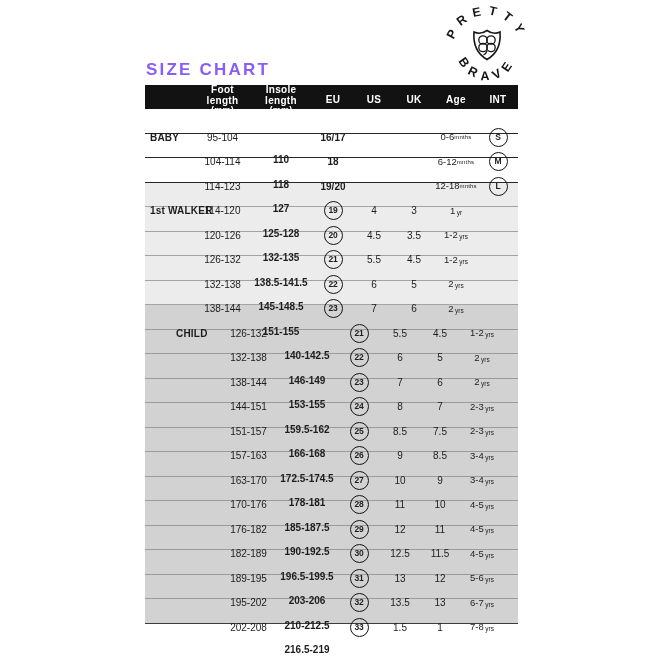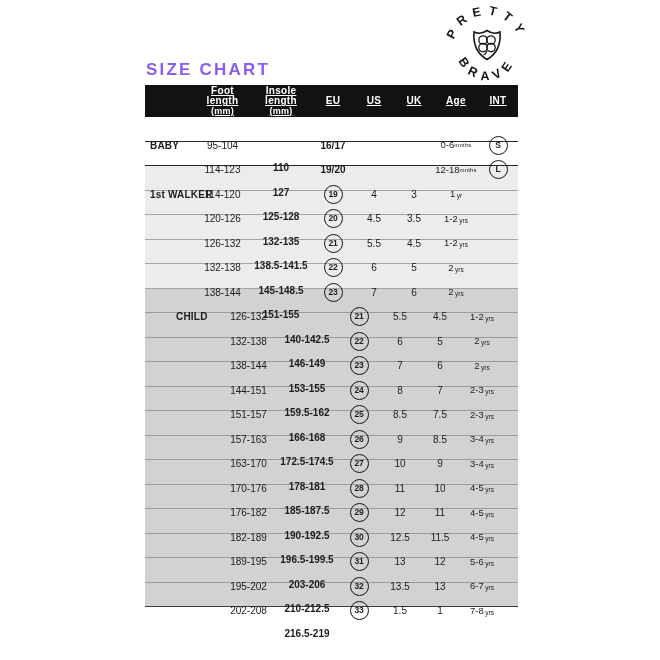--- a/index.html
+++ b/index.html
@@ -19,22 +19,21 @@
 
   .size-table{position:absolute;left:145px;top:85px;width:373px;}
 
   .grid-row{
     display:grid;
     grid-template-columns:50px 55px 62px 42px 40px 40px 44px 40px;
     align-items:center;box-sizing:border-box;
   }
   .thead{
     background:var(--header-bg,#121212);color:var(--header-text,#fff);
-    height:32px;
-    text-decoration:underline;
+    height:24px;
   }
   .th{font-size:10px;font-weight:700;text-align:center;letter-spacing:.3px;line-height:1.05;}
   .th .th-sub{display:block;font-size:9px;font-weight:700;}
 
   .row{height:24.5px;}
   .band-baby{background:var(--band-baby,#ffffff);border-bottom:1.5px solid #262626;}
   .band-walker{background:var(--band-walker,#ececec);border-bottom:1px solid #a3a3a3;}
   .band-child{background:var(--band-child,#d2d2d2);border-bottom:1px solid #9b9b9b;padding-left:26px;}
   .row:last-child{border-bottom:1.5px solid #3c3c3c;}
 
@@ -113,20 +112,33 @@
           <div class="cell us"></div>
           <div class="cell uk"></div>
           <div class="cell age-cell">
             <span class="age-num">0-6</span>
             <span class="age-unit">mnths</span>
           </div>
           <div class="cell int"><span class="circle">S</span></div>
         </div>
         <div class="grid-row row band-baby">
           <div class="cell section"></div>
+          <div class="cell foot">104-114</div>
+          <div class="cell insole">118</div>
+          <div class="cell eu"><span class="eu-plain">18</span></div>
+          <div class="cell us"></div>
+          <div class="cell uk"></div>
+          <div class="cell age-cell">
+            <span class="age-num">6-12</span>
+            <span class="age-unit">mnths</span>
+          </div>
+          <div class="cell int"><span class="circle">M</span></div>
+        </div>
+        <div class="grid-row row band-baby">
+          <div class="cell section"></div>
           <div class="cell foot">114-123</div>
           <div class="cell insole">127</div>
           <div class="cell eu"><span class="eu-plain">19/20</span></div>
           <div class="cell us"></div>
           <div class="cell uk"></div>
           <div class="cell age-cell">
             <span class="age-num">12-18</span>
             <span class="age-unit">mnths</span>
           </div>
           <div class="cell int"><span class="circle">L</span></div>

